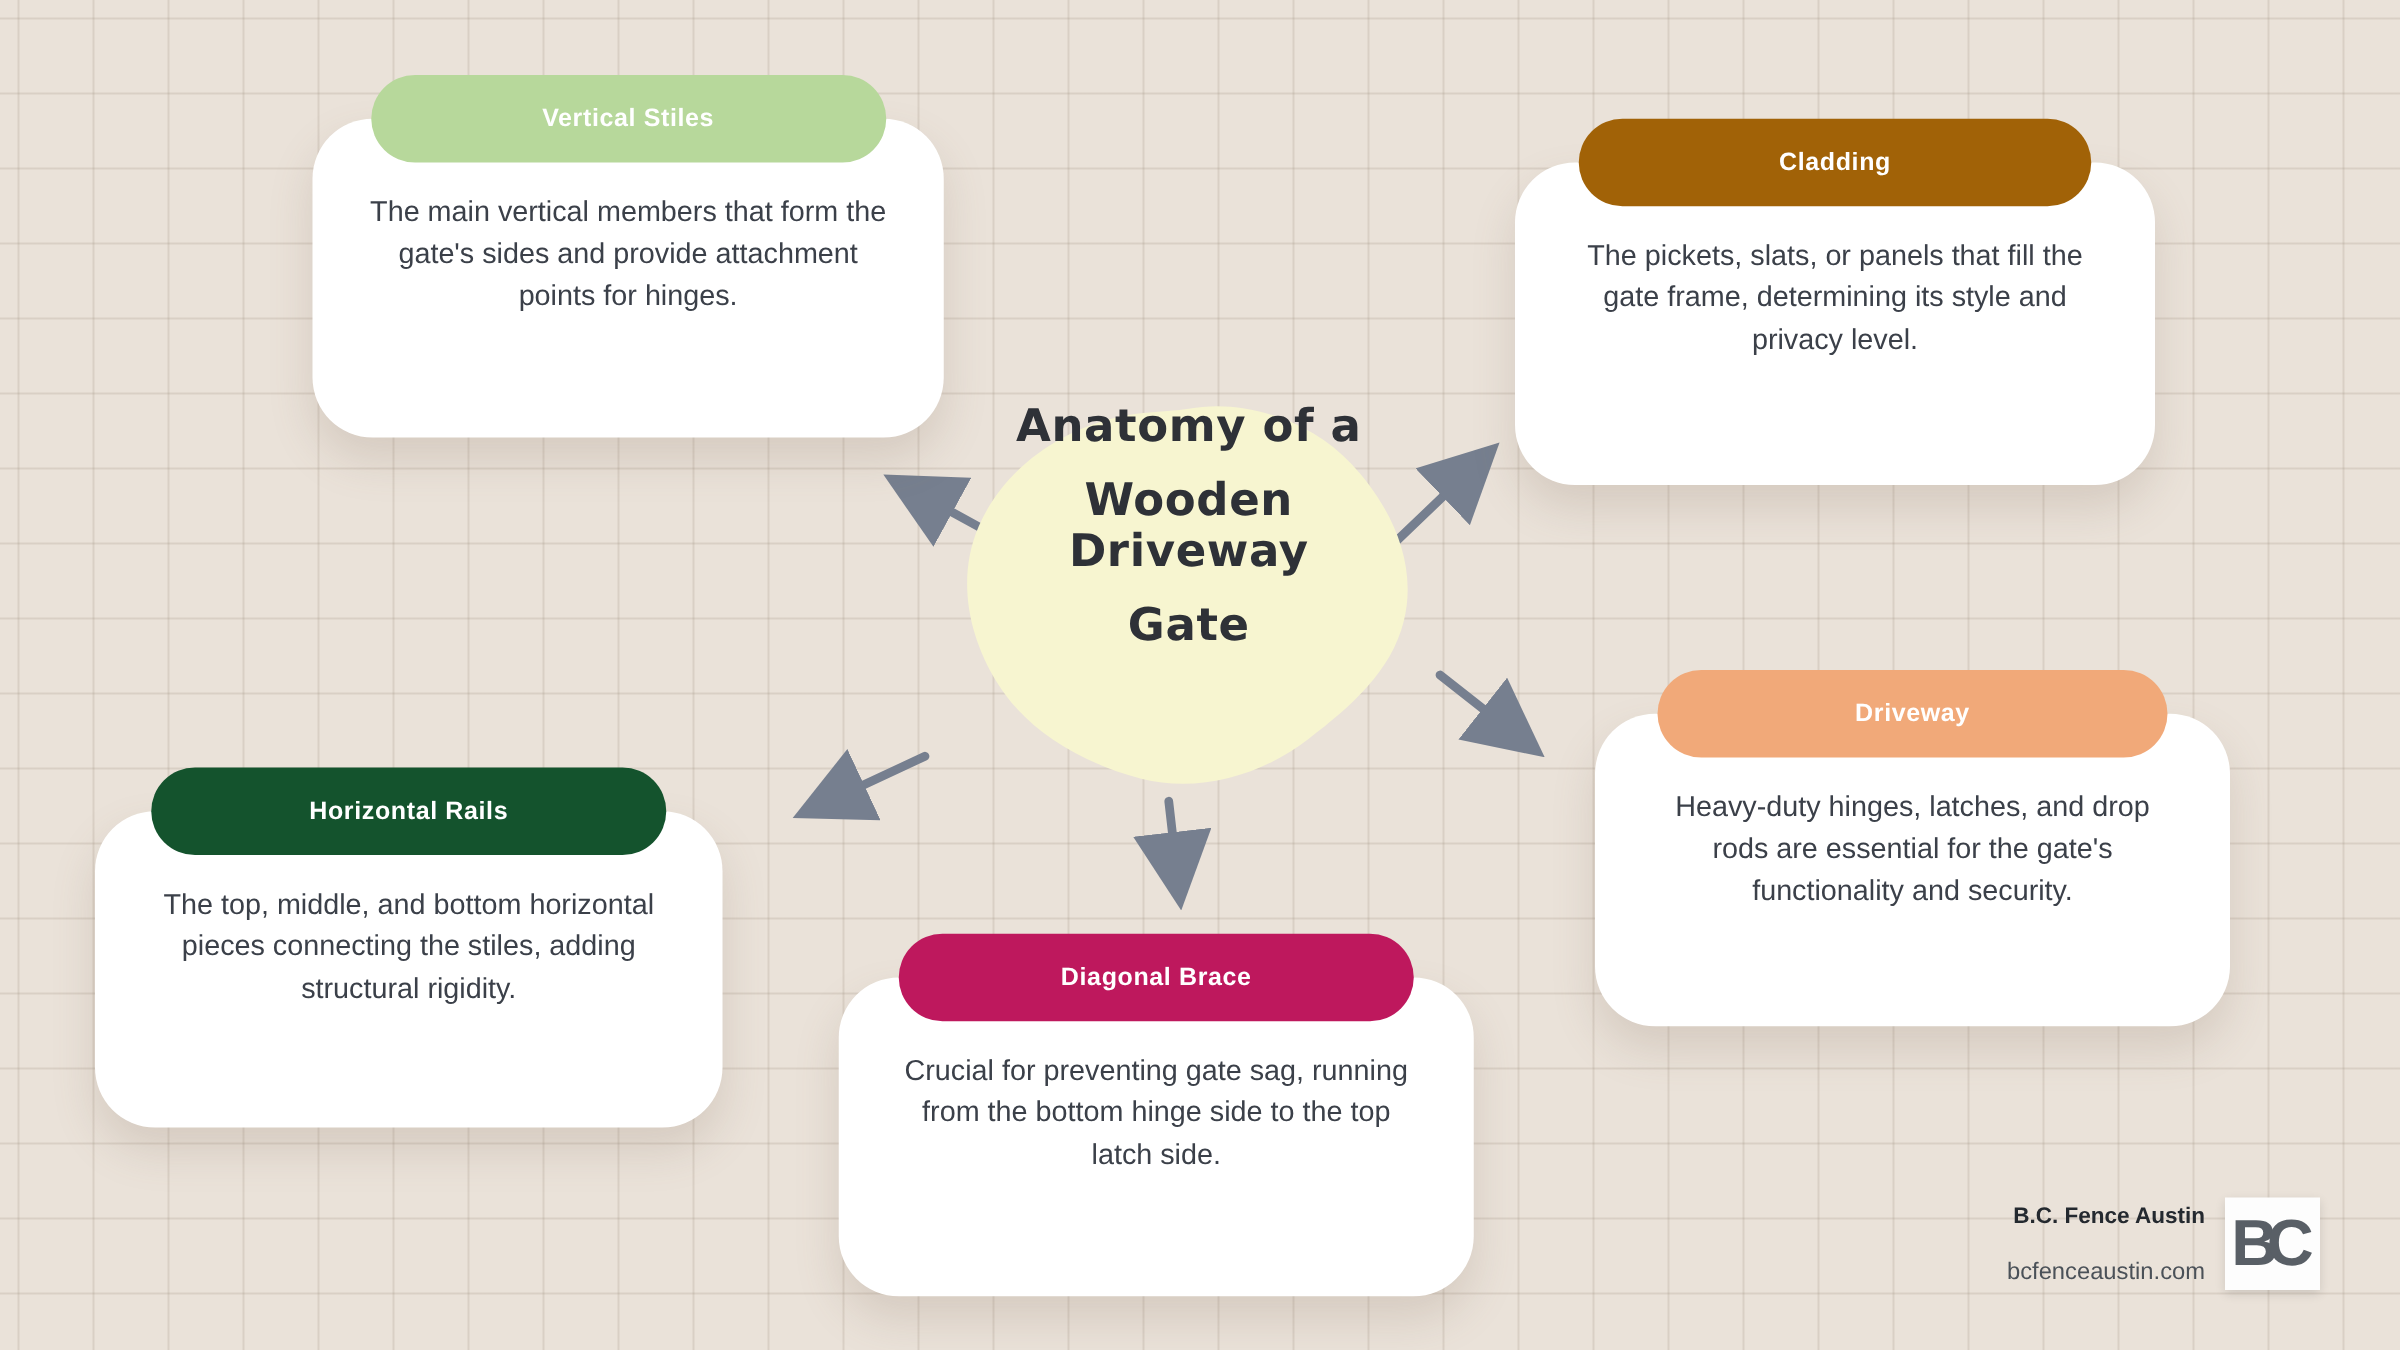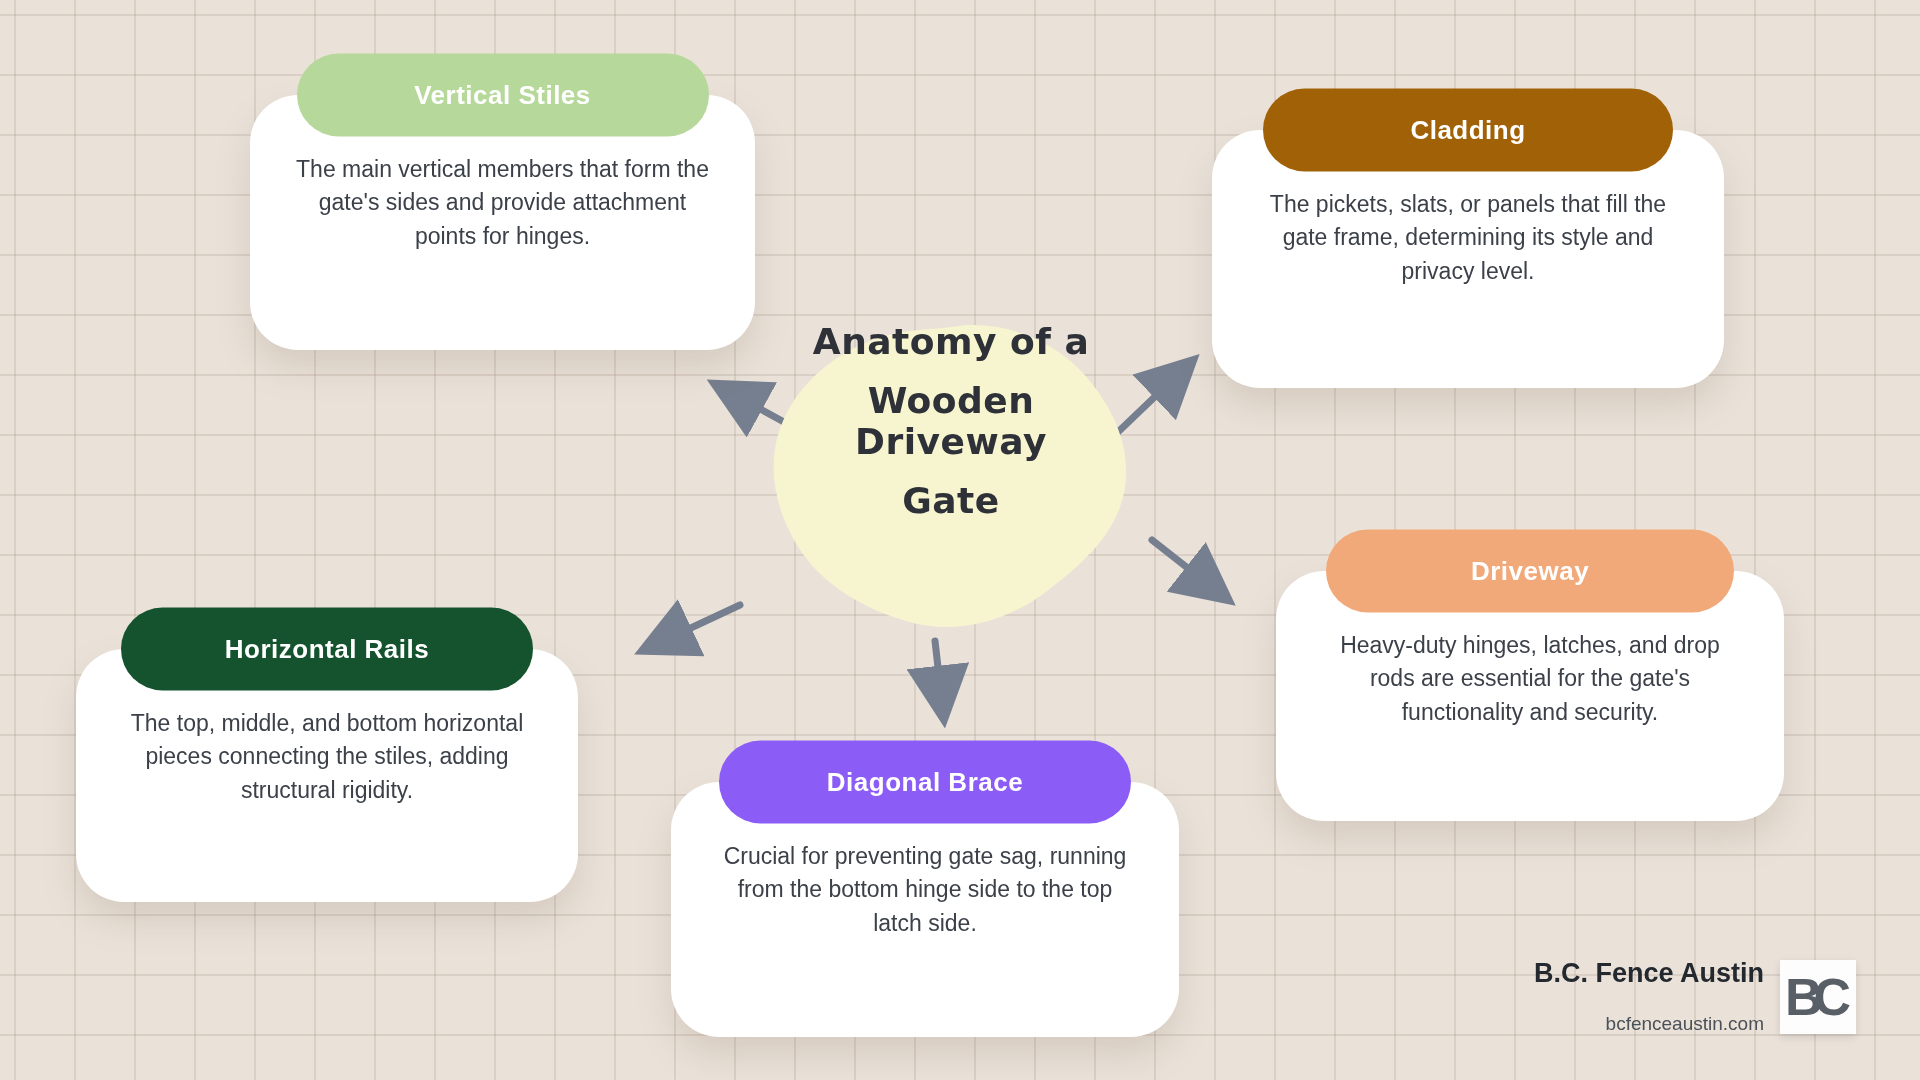--- a/index.html
+++ b/index.html
@@ -22,28 +22,28 @@
   .card {
     position: absolute;
     background: #ffffff;
     border-radius: 48px;
     box-shadow: 0 18px 35px rgba(120,100,85,0.18);
   }
   .pill {
     position: absolute;
     top: 0; left: 50%;
     transform: translate(-50%, -50%);
-    height: 83px;
+    height: 70px;
     border-radius: 999px;
     display: flex;
     align-items: center;
     justify-content: center;
     color: #ffffff;
     font-weight: bold;
-    font-size: 26px;
+    font-size: 20px;
     letter-spacing: 0.5px;
     white-space: nowrap;
   }
   .card-body {
     padding: 58px 42px 20px 42px;
     text-align: center;
     color: #3b4049;
     font-size: 23px;
     line-height: 1.45;
   }
@@ -93,21 +93,21 @@
   .footer {
     position: absolute;
     right: 64px;
     top: 958px;
     display: flex;
     align-items: center;
     gap: 16px;
   }
   .footer-text { text-align: right; }
   .footer-brand {
-    font-size: 27px;
+    font-size: 18px;
     font-weight: bold;
     color: #24292f;
   }
   .footer-site {
     margin-top: 24px;
     font-size: 19px;
     color: #4b5158;
   }
   .footer-logo {
     width: 76px; height: 74px;
@@ -171,21 +171,21 @@
     <div class="pill" style="background: #a16207;">Cladding</div>
     <div class="card-body">The pickets, slats, or panels that fill the gate frame, determining its style and privacy level.</div>
   </div>
 
   <div class="card" id="card-horizontal-rails">
     <div class="pill" style="background: #14532d;">Horizontal Rails</div>
     <div class="card-body">The top, middle, and bottom horizontal pieces connecting the stiles, adding structural rigidity.</div>
   </div>
 
   <div class="card" id="card-diagonal-brace">
-    <div class="pill" style="background: #8b5cf6;">Diagonal Brace</div>
+    <div class="pill" style="background: #be185d;">Diagonal Brace</div>
     <div class="card-body">Crucial for preventing gate sag, running from the bottom hinge side to the top latch side.</div>
   </div>
 
   <div class="card" id="card-hardware">
     <div class="pill" style="background: rgb(241, 169, 121);">Driveway</div>
     <div class="card-body">Heavy-duty hinges, latches, and drop rods are essential for the gate's functionality and security.</div>
   </div>
 
   <div class="footer">
     <div class="footer-text">

